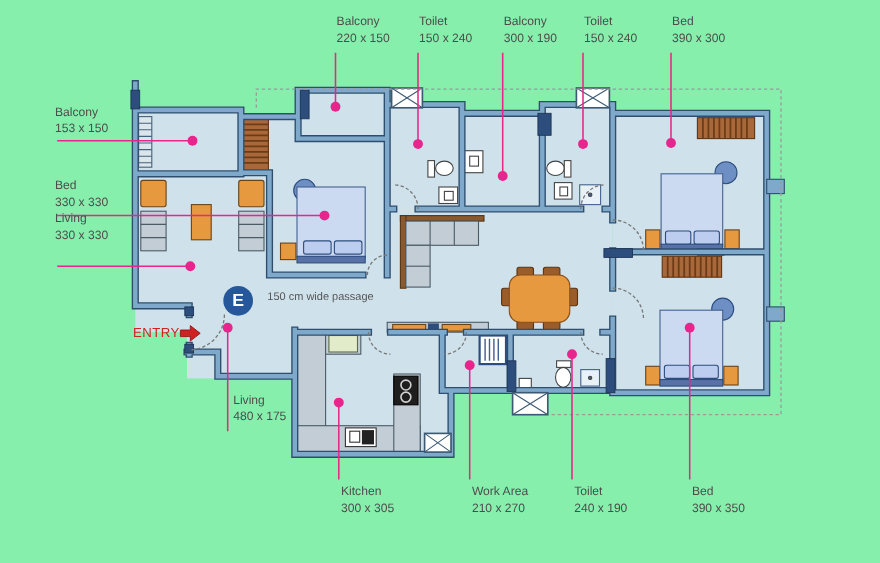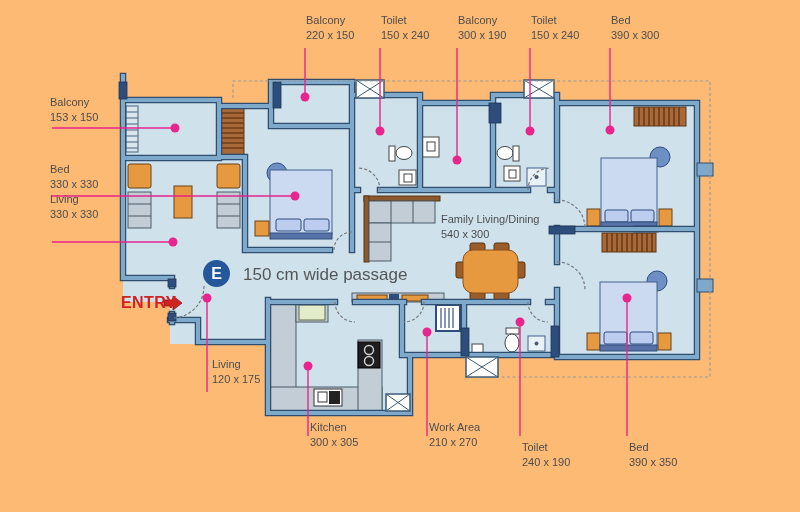--- a/index.html
+++ b/index.html
@@ -1,25 +1,25 @@
 <!DOCTYPE html>
 <html><head>
 <meta charset="utf-8">
 <style>
   html,body{margin:0;padding:0;background:#fff;}
-  #stage{position:relative;width:800px;height:512px;background:#fdba74;overflow:hidden;
+  #stage{position:relative;width:800px;height:512px;background:#86efac;overflow:hidden;
          font-family:"Liberation Sans",sans-serif;}
   #plan-svg{position:absolute;left:0;top:0;}
   .lbl{position:absolute;font-size:11px;line-height:15px;color:#4d4d4d;white-space:nowrap;}
   .lbl span{display:block;}
-  .entry-lbl{position:absolute;font-size:16px;line-height:13px;font-weight:bold;
+  .entry-lbl{position:absolute;font-size:12px;line-height:13px;font-weight:normal;
              color:#cf2222;letter-spacing:.4px;}
   .badge{position:absolute;width:27px;height:27px;border-radius:50%;background:#27579b;
          color:#fff;font-weight:bold;font-size:16px;line-height:27px;text-align:center;}
-  .passage-lbl{position:absolute;font-size:17px;color:#555;}
+  .passage-lbl{position:absolute;font-size:10px;color:#555;}
 </style>
 </head>
 <body>
 
 <div id="stage">
 
 <svg id="plan-svg" width="800" height="512" viewBox="0 0 800 512">
 
   <g fill="#cfe2ec" stroke="none">
     <rect x="123" y="100" width="96" height="58"></rect>
@@ -296,44 +296,40 @@
   <span>Bed</span>
   <span>330 x 330</span>
 </div>
 <div class="lbl" style="left:50px;top:192px">
   <span>Living</span>
   <span>330 x 330</span>
 </div>
 
 <div class="lbl" style="left:212px;top:357px">
   <span>Living</span>
-  <span>120 x 175</span>
-</div>
-
-<div class="lbl" style="left:310px;top:420px">
+  <span>480 x 175</span>
+</div>
+
+<div class="lbl" style="left:310px;top:440px">
   <span>Kitchen</span>
   <span>300 x 305</span>
 </div>
-<div class="lbl" style="left:429px;top:420px">
+<div class="lbl" style="left:429px;top:440px">
   <span>Work Area</span>
   <span>210 x 270</span>
 </div>
 <div class="lbl" style="left:522px;top:440px">
   <span>Toilet</span>
   <span>240 x 190</span>
 </div>
 <div class="lbl" style="left:629px;top:440px">
   <span>Bed</span>
   <span>390 x 350</span>
 </div>
 
-<div class="lbl" style="left:441px;top:212px">
-  <span>Family Living/Dining</span>
-  <span>540 x 300</span>
-</div>
 
 <div class="passage-lbl" style="left:243px;top:265px">150 cm wide passage</div>
 
 <div class="entry-lbl" style="left:121px;top:296px">ENTRY</div>
 
 <div class="badge" style="left:203px;top:260px">E</div>
 
 </div>
 
 </body></html>

